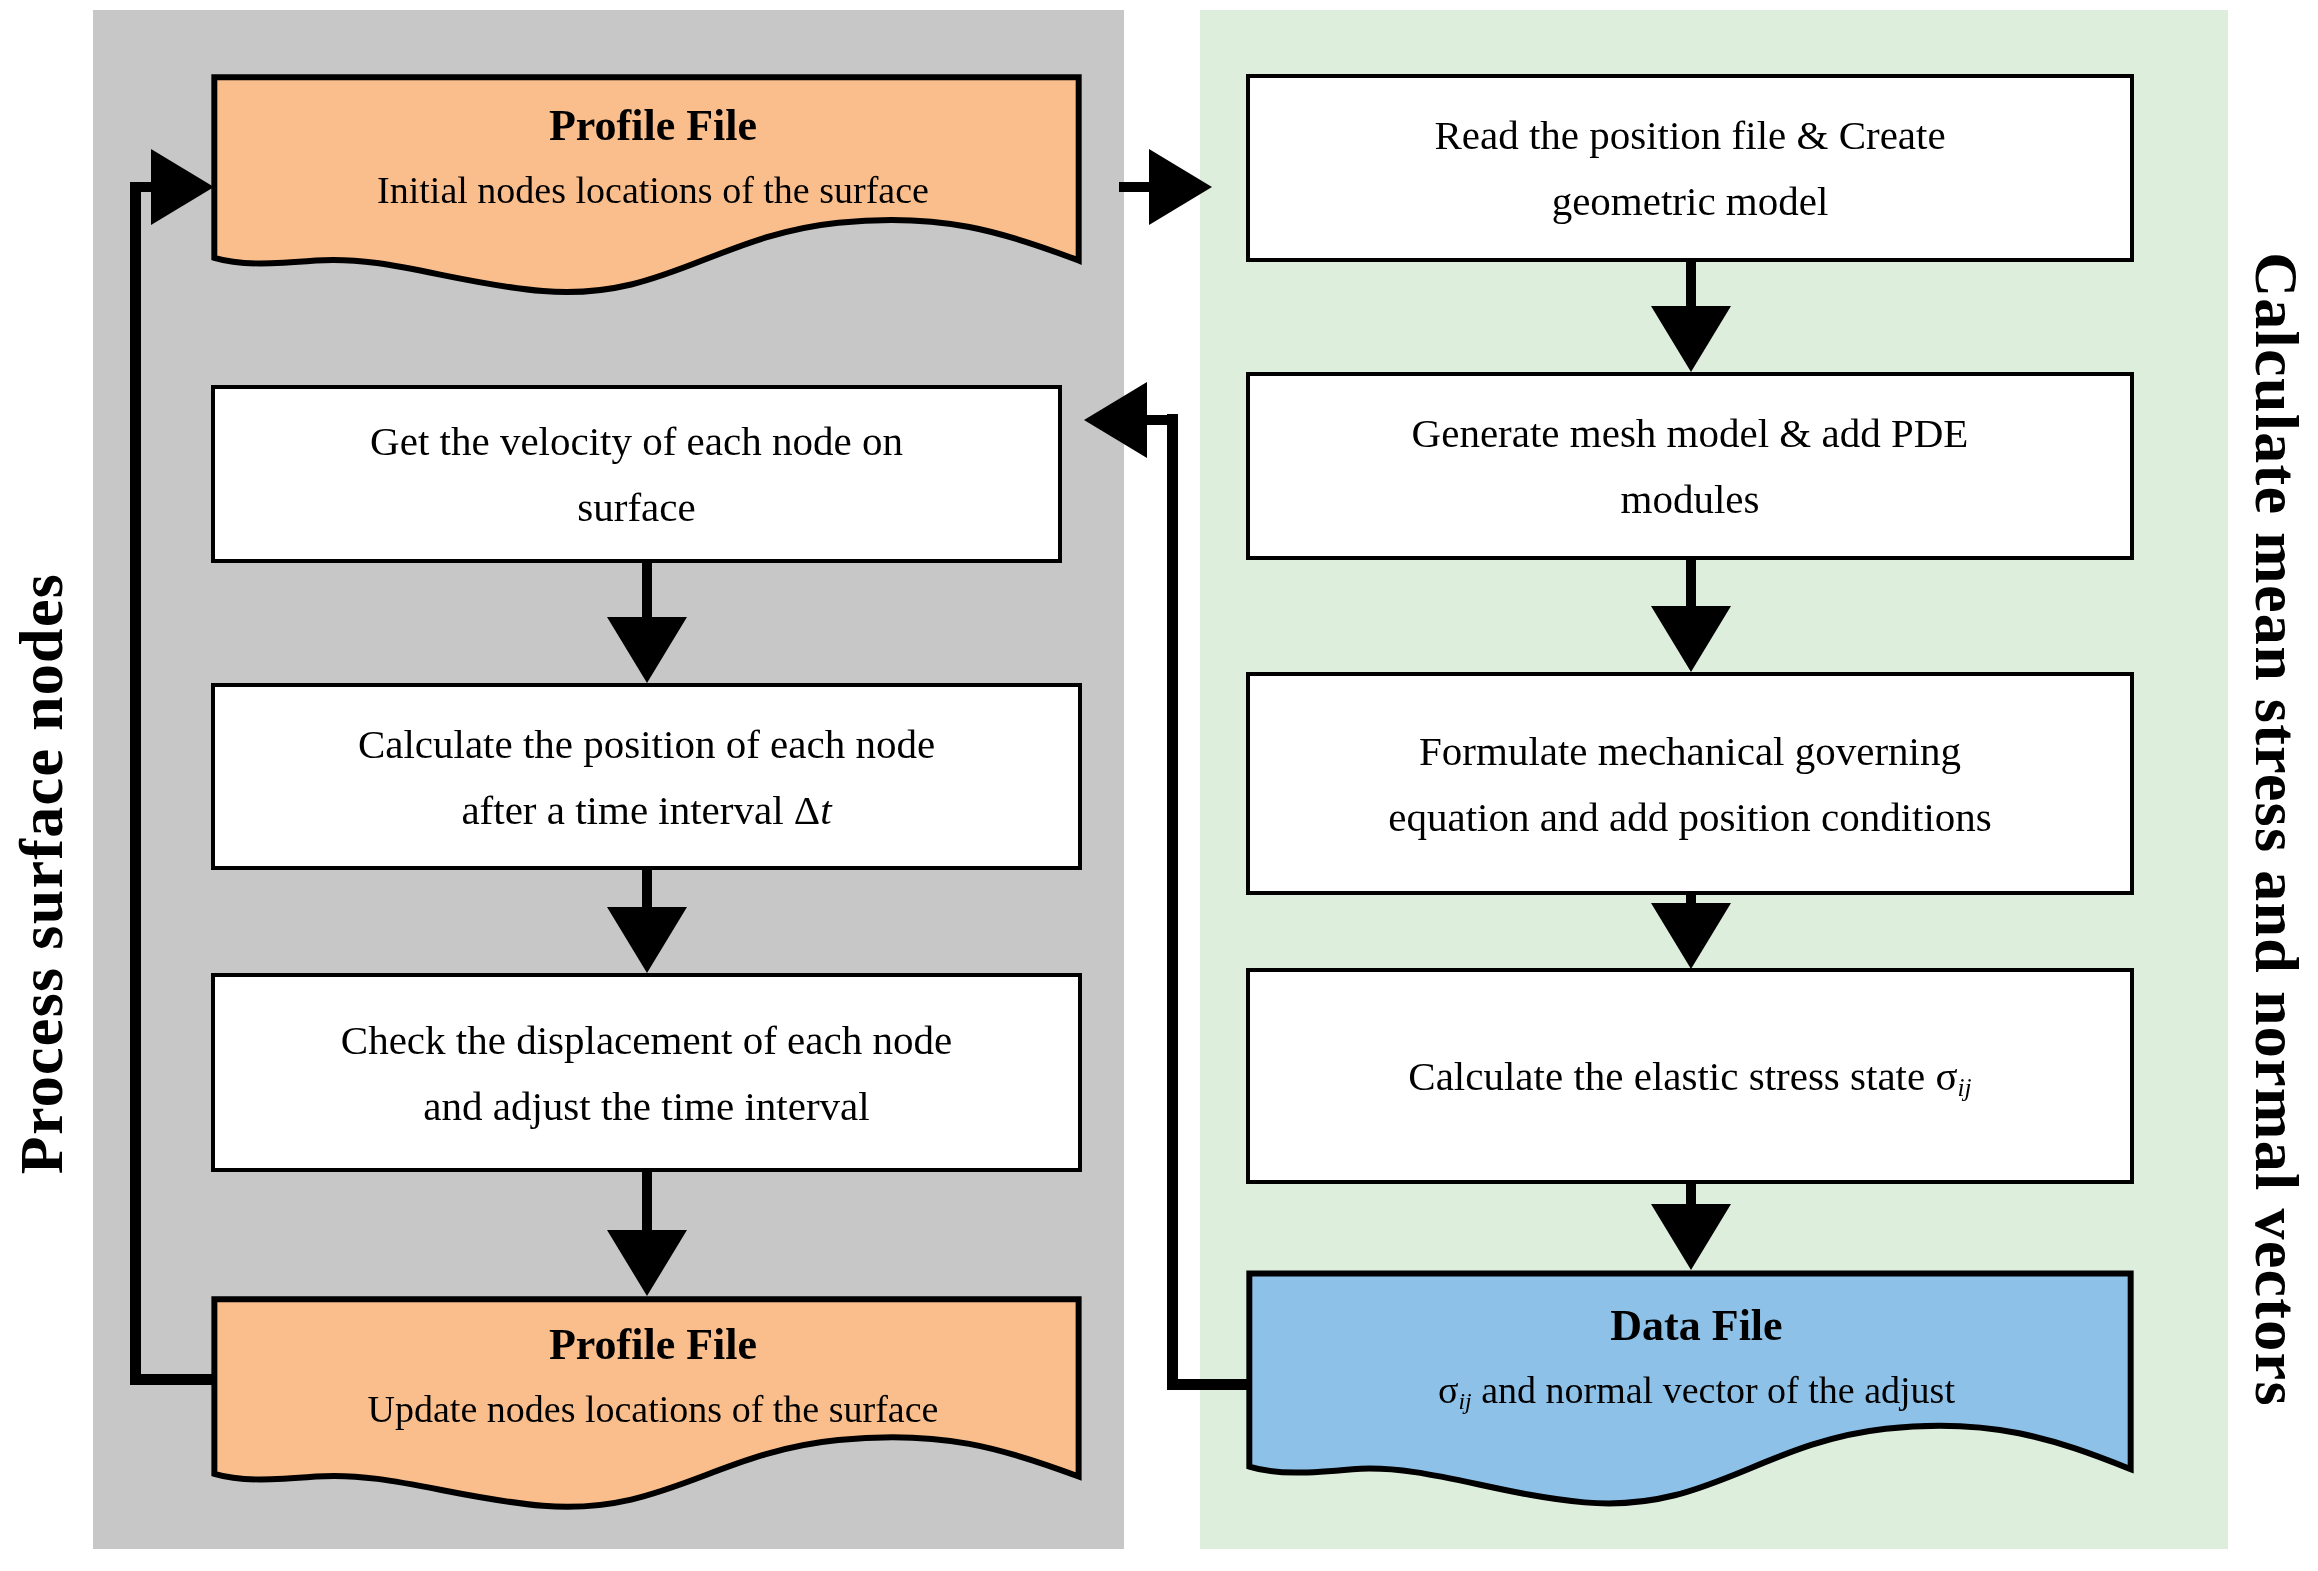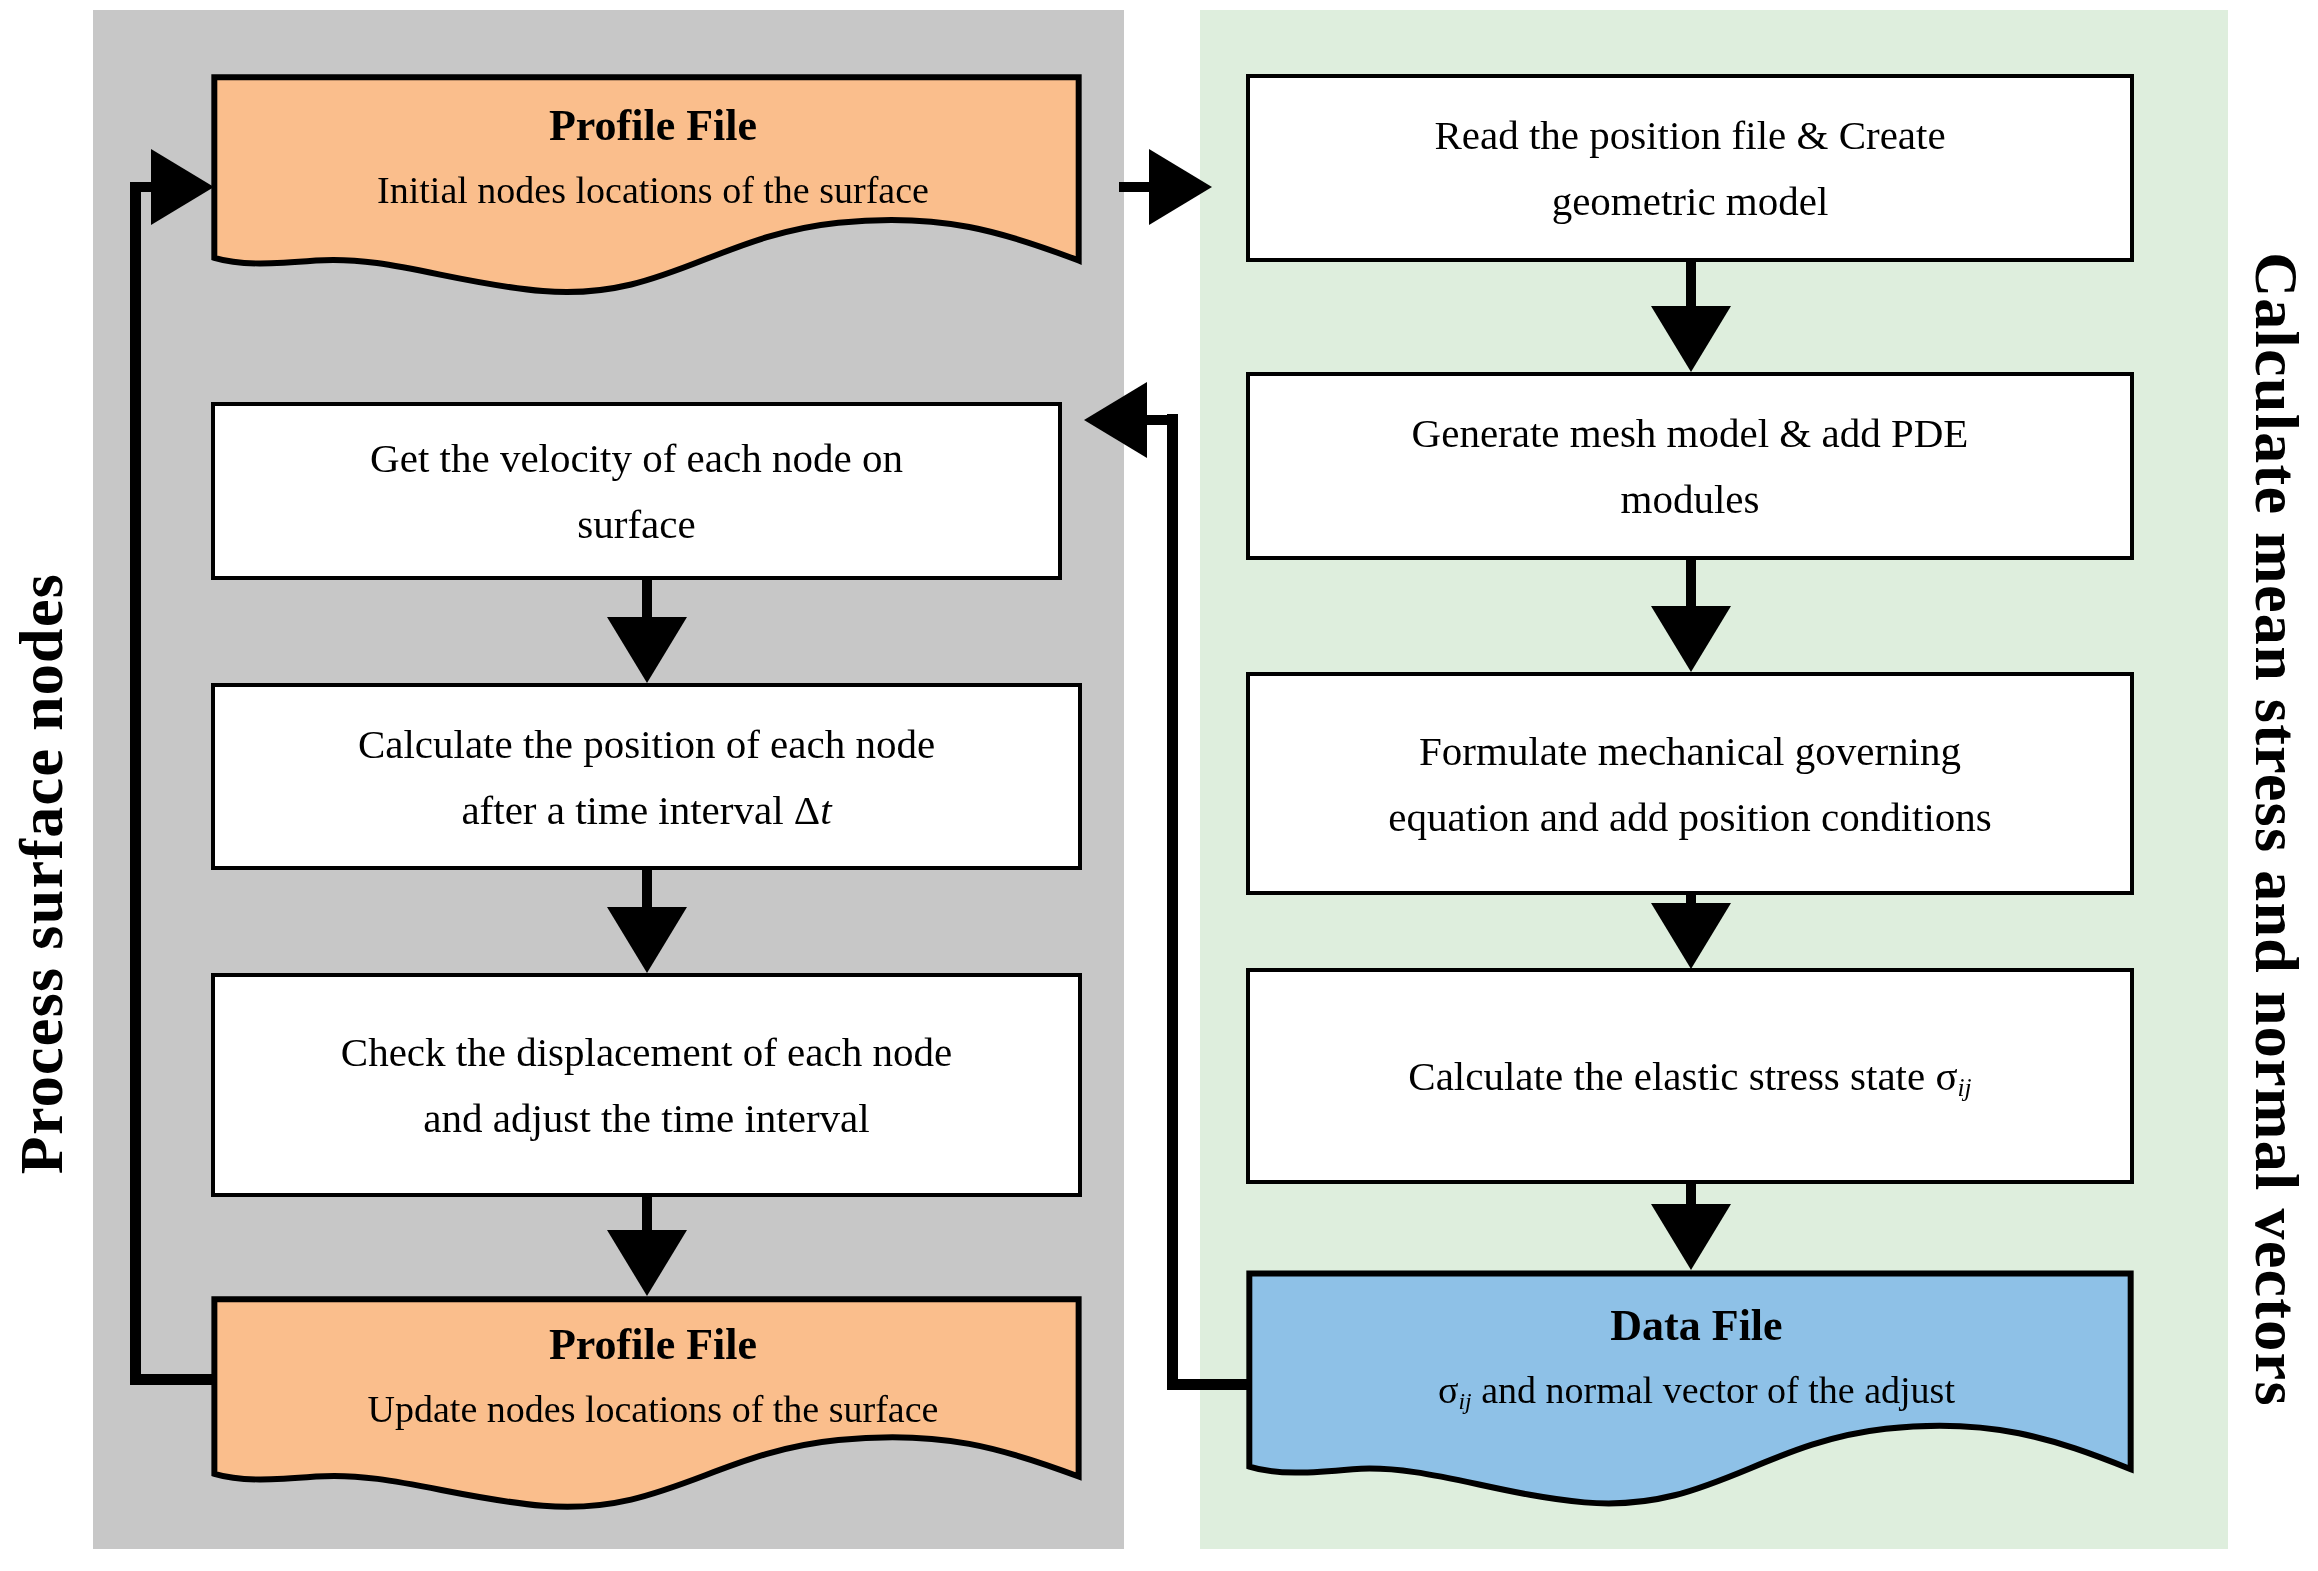--- a/index.html
+++ b/index.html
@@ -114,35 +114,35 @@
   <div class="docbox" style="left:211px;top:74px;width:871px;height:239px;">
     <svg class="doc-profile" width="871" height="239" viewBox="0 0 1312 360">
       <path d="M5,5 H1307 V281 C1195,238 1100,208 945,224 C760,243 682,342 500,327 C368,316 264,273 158,281 C95,286 45,289 5,277 Z"></path>
     </svg>
     <div class="doc-text" style="top:20px;">
       <div class="doc-title">Profile File</div>
       <div class="doc-line">Initial nodes locations of the surface</div>
     </div>
   </div>
 
-  <div class="pbox" style="left:211px;top:402px;width:851px;height:178px;">
+  <div class="pbox" style="left:211px;top:385px;width:851px;height:178px;">
     <div class="inner">
       <div>Get the velocity of each node on</div>
       <div>surface</div>
     </div>
   </div>
 
   <div class="pbox" style="left:211px;top:683px;width:871px;height:187px;">
     <div class="inner">
       <div>Calculate the position of each node</div>
       <div><span>after a time interval Δ</span><i class="vart">t</i></div>
     </div>
   </div>
 
-  <div class="pbox" style="left:211px;top:973px;width:871px;height:224px;">
+  <div class="pbox" style="left:211px;top:973px;width:871px;height:199px;">
     <div class="inner">
       <div>Check the displacement of each node</div>
       <div>and adjust the time interval</div>
     </div>
   </div>
 
   <div class="docbox" style="left:211px;top:1296px;width:871px;height:231px;">
     <svg class="doc-profile" width="871" height="231" viewBox="0 0 1312 348">
       <path d="M5,5 H1307 V272 C1195,230 1100,201 945,217 C760,235 682,331 500,316 C368,305 264,264 158,272 C95,277 45,280 5,268 Z"></path>
     </svg>

